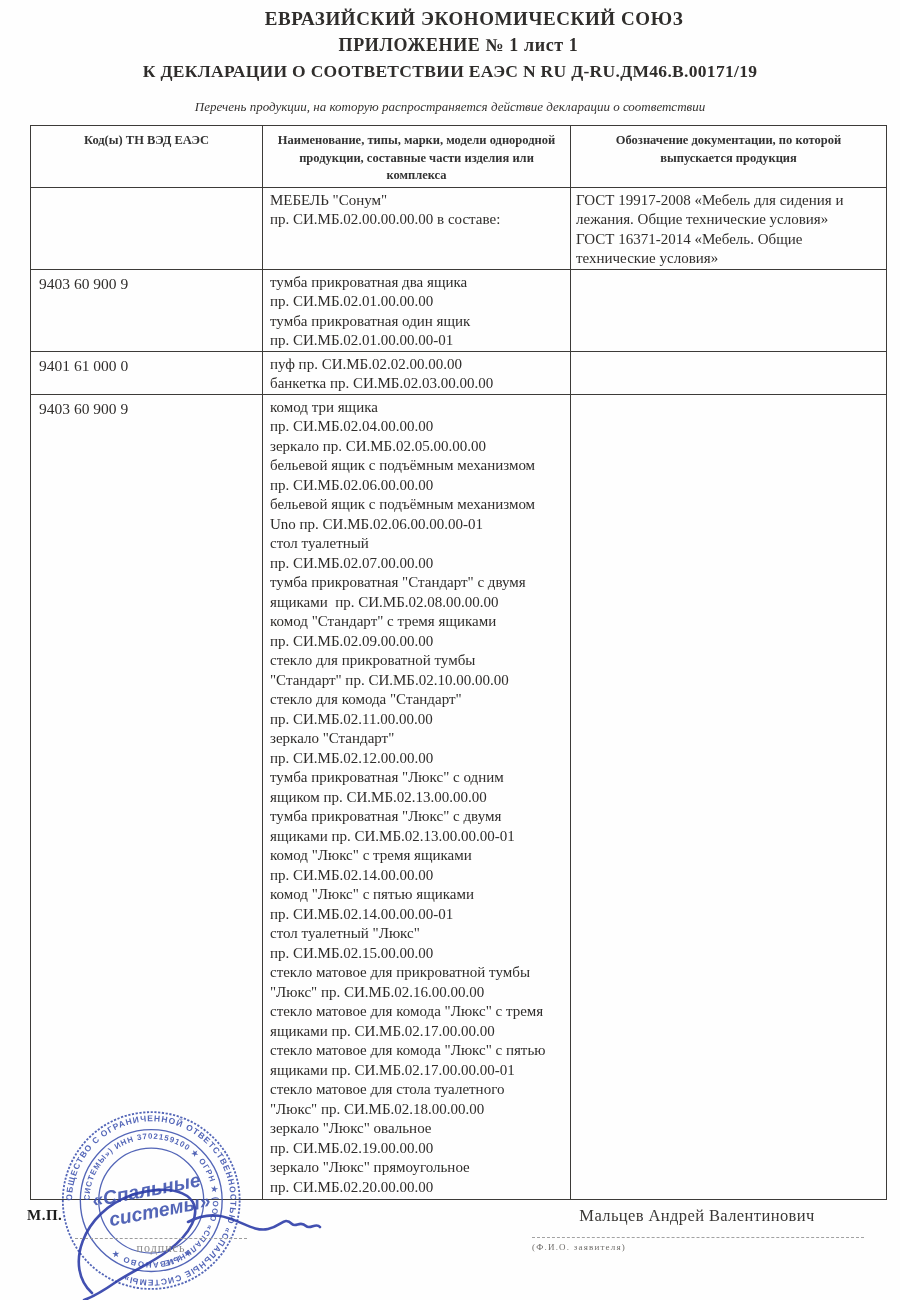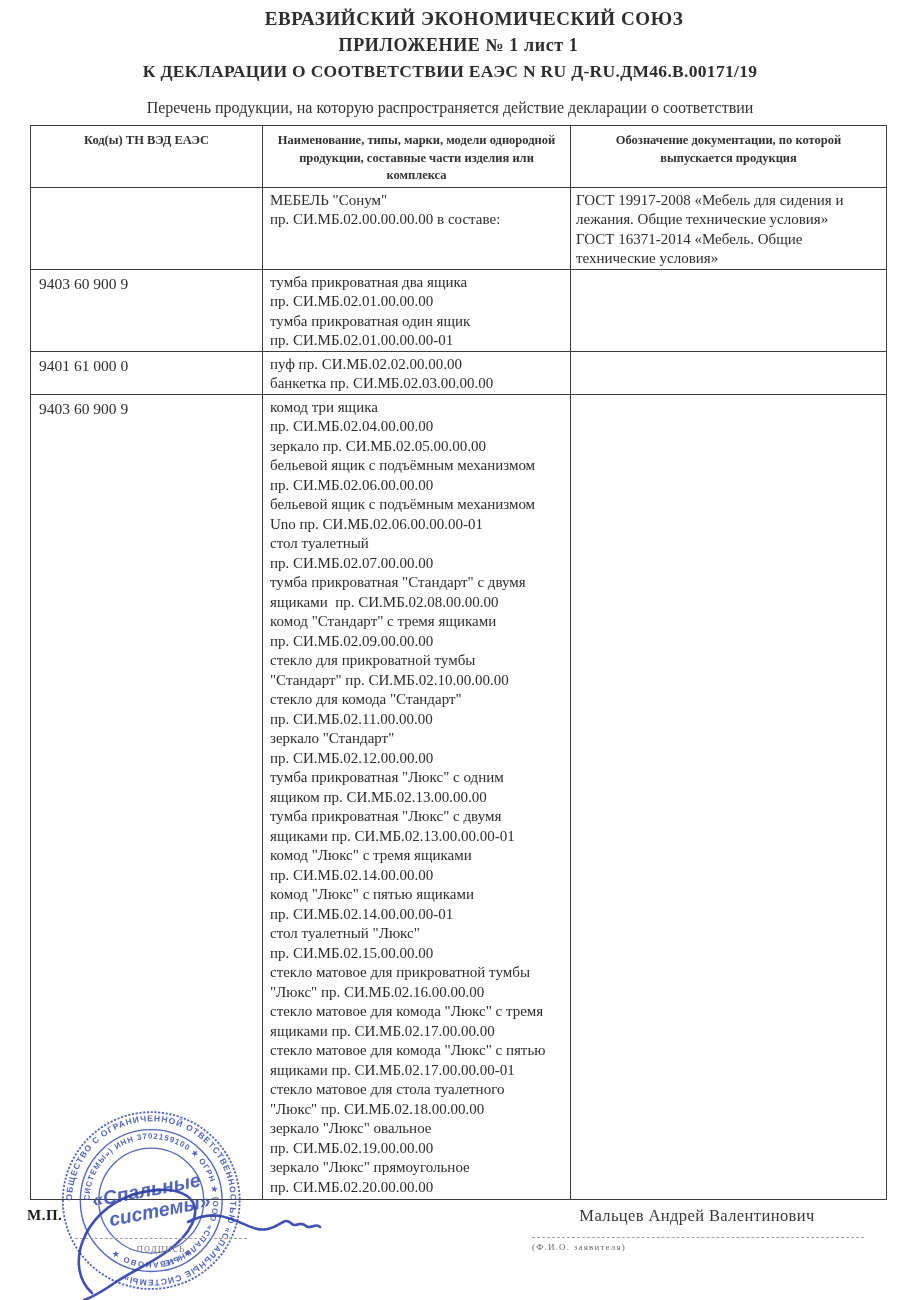--- a/index.html
+++ b/index.html
@@ -8,21 +8,21 @@
     margin:0 auto; overflow:hidden;
     font-family:"Liberation Serif","DejaVu Serif",serif;
     color:#2f2d2b;
   }
   .doc-header{position:absolute;top:6px;left:0;width:900px;text-align:center;}
   .t1{font-size:19px;font-weight:bold;letter-spacing:.6px;line-height:26px;padding-left:48px;}
   .t2{font-size:18px;font-weight:bold;letter-spacing:.6px;line-height:26px;padding-left:17px;}
   .t3{font-size:17.5px;font-weight:bold;letter-spacing:.3px;line-height:27px;}
   .subtitle{
     position:absolute;top:99px;left:0;width:900px;text-align:center;
-    font-size:16px;color:#343230;
+    font-size:13px;color:#343230;font-style:italic;
   }
   table.decl{
     position:absolute;top:125px;left:30px;width:856px;
     border-collapse:collapse;table-layout:fixed;
   }
   table.decl td,table.decl th{
     border:1.4px solid #3d3b38; vertical-align:top; overflow:visible;
   }
   th.hdr{
     font-size:12.5px;font-weight:bold;text-align:center;

